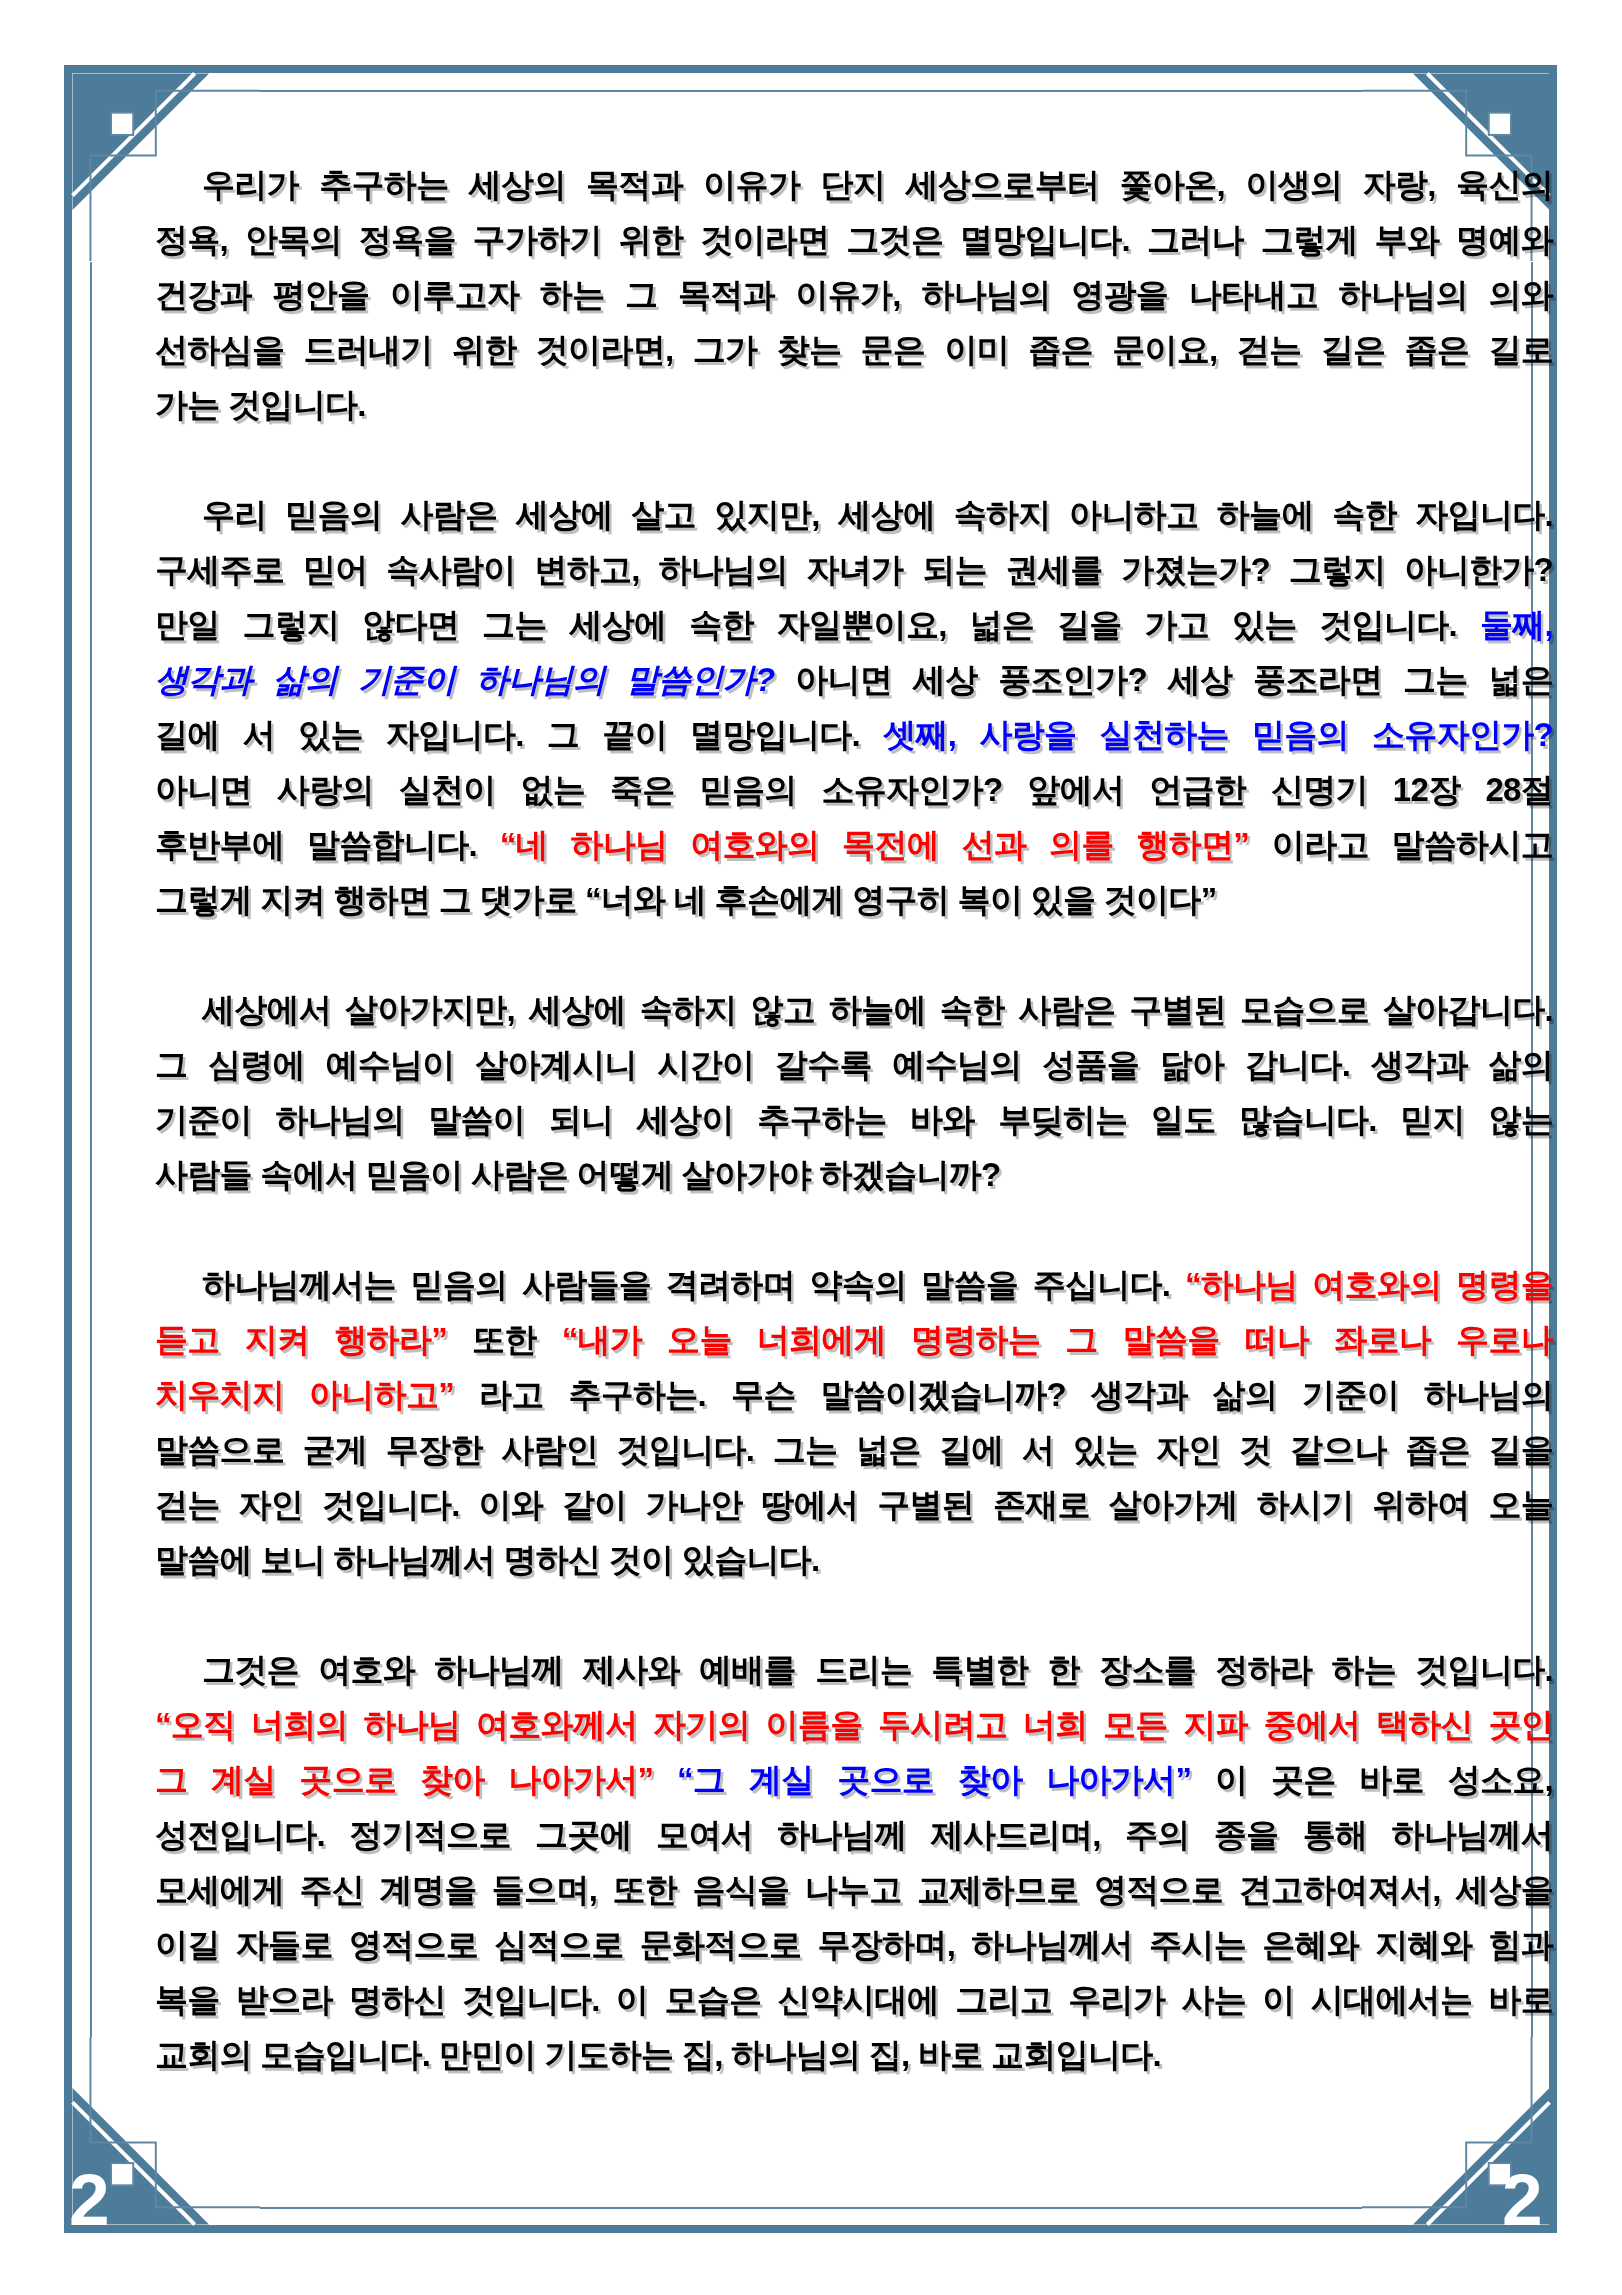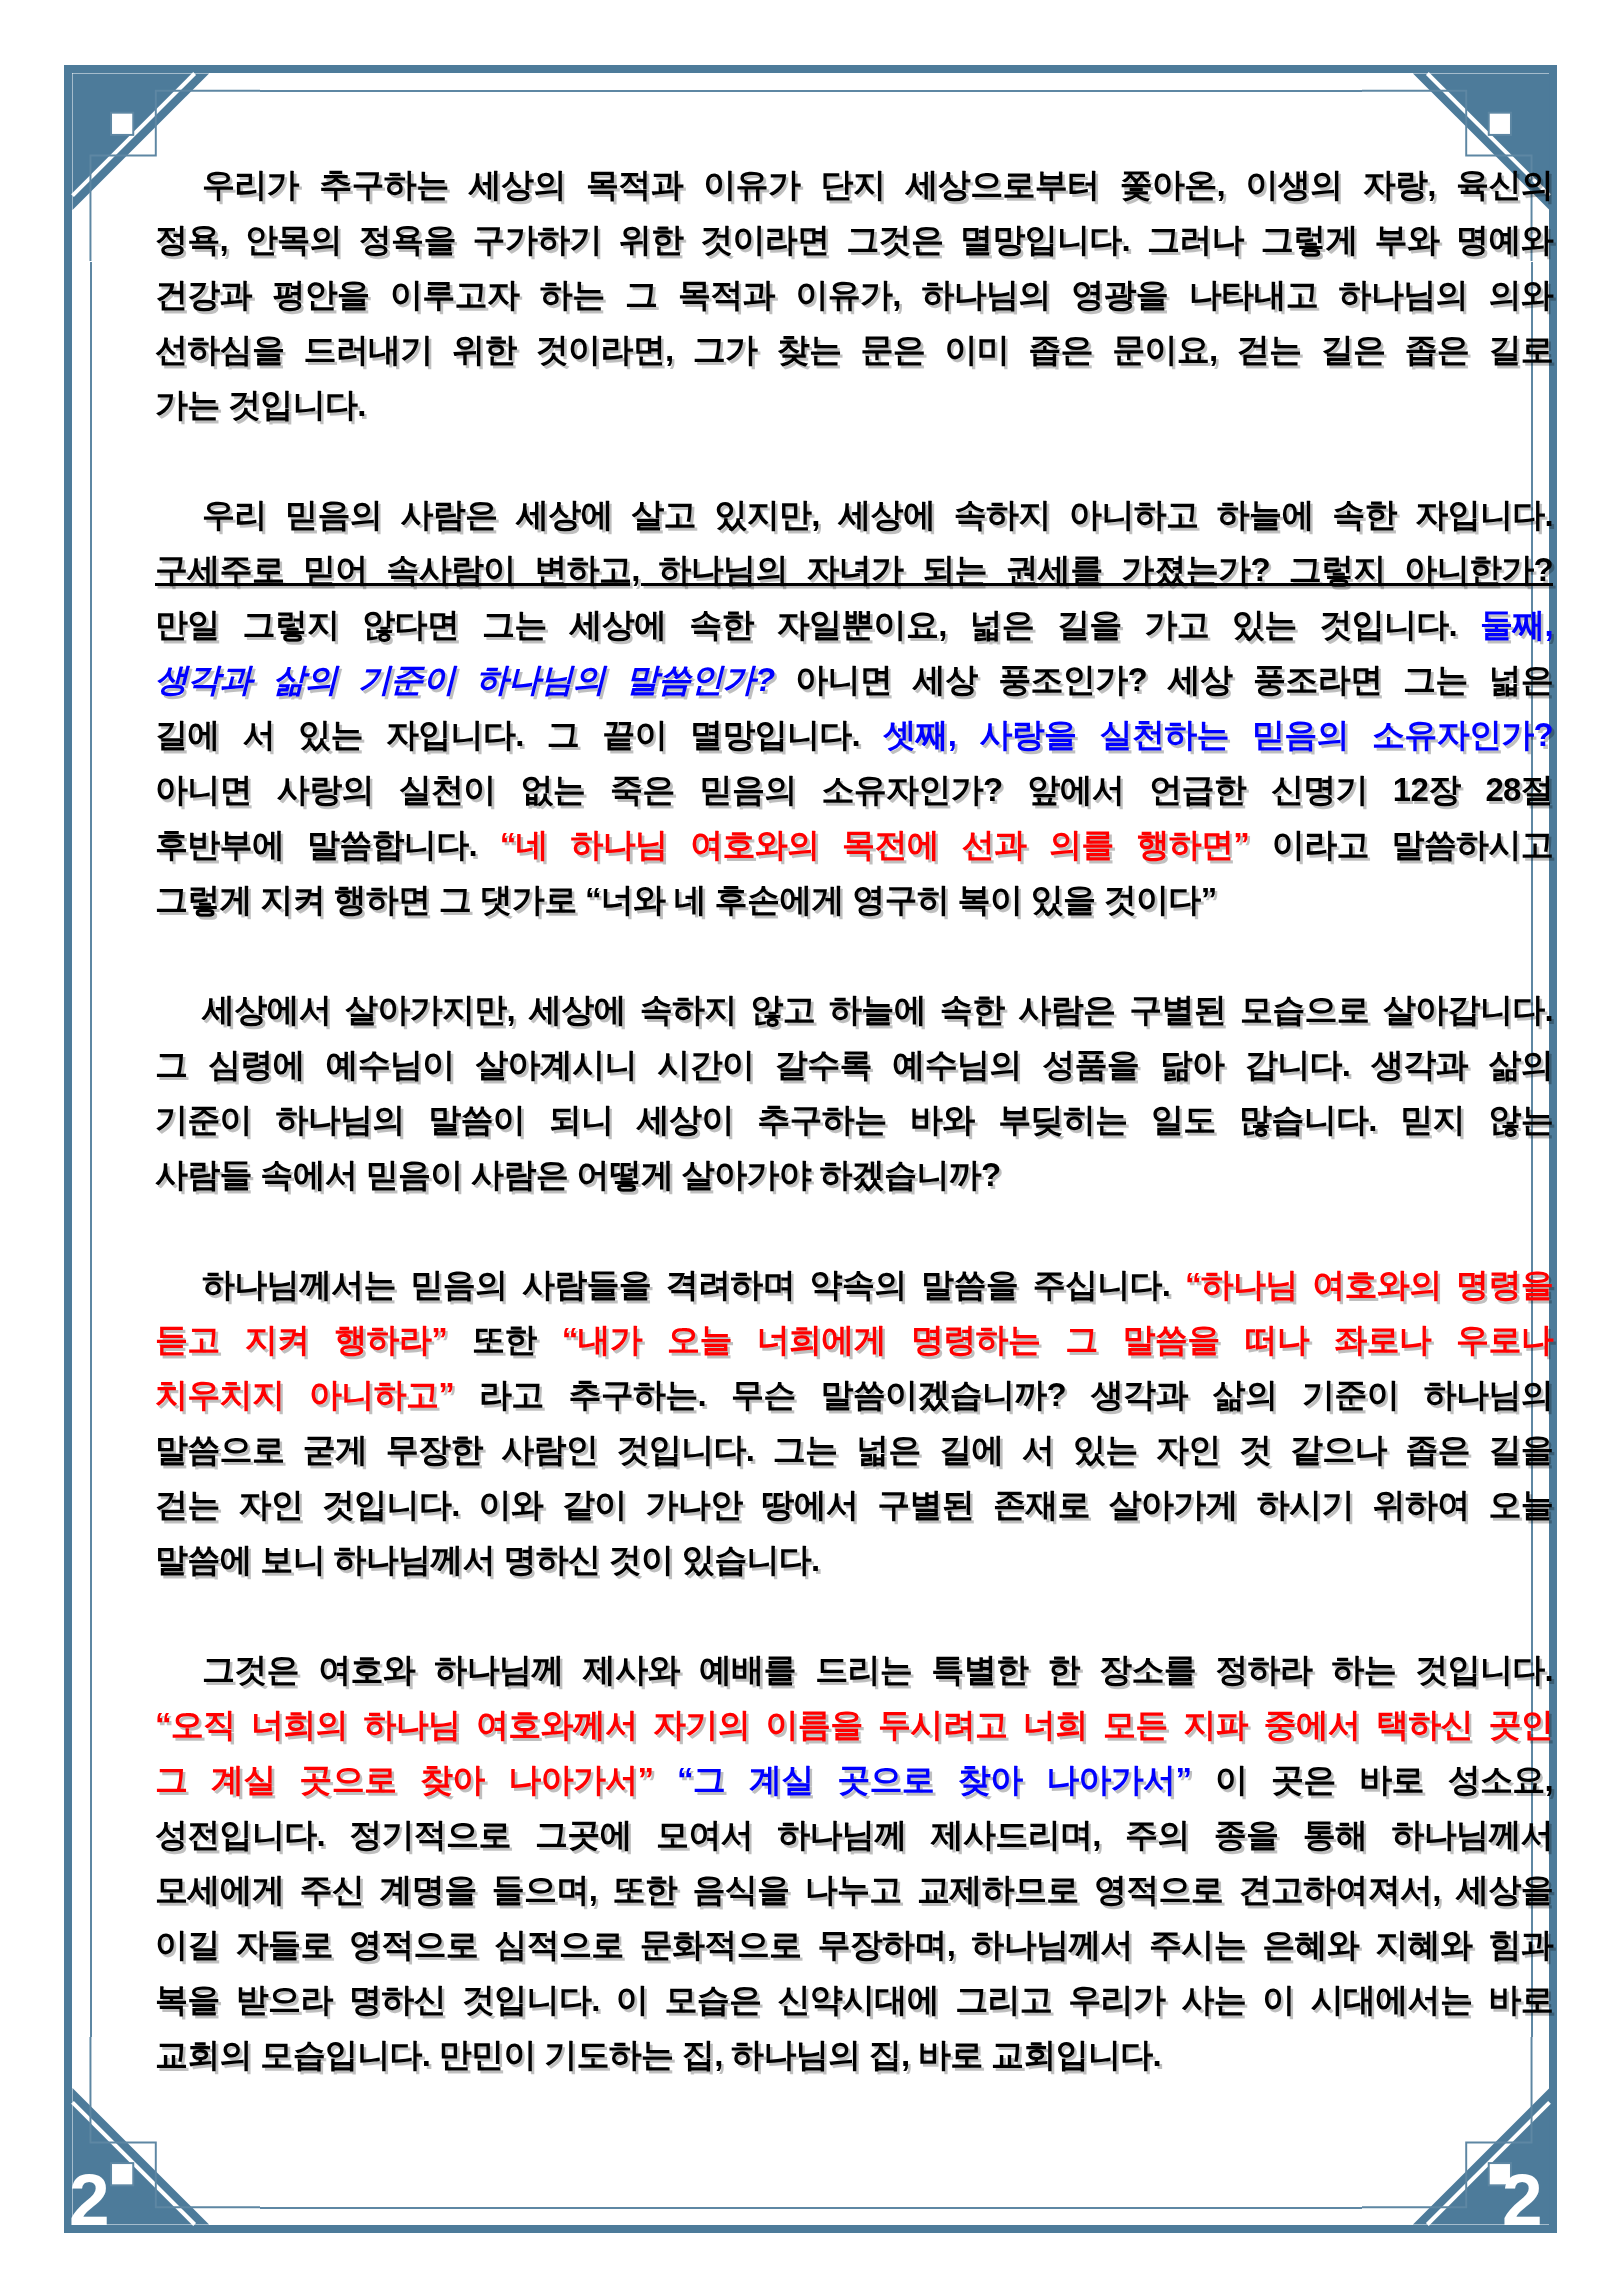--- a/index.html
+++ b/index.html
@@ -96,21 +96,21 @@
   <div class="pagenum pr">2</div>
 
   <div class="doc-body">
       <div class="line indent"><span style="color: rgb(0, 0, 0);">우리가 추구하는 세상의 목적과 이유가 단지 세상으로부터 쫓아온, 이생의 자랑, 육신의</span></div>
       <div class="line"><span style="color: rgb(0, 0, 0);">정욕, 안목의 정욕을 구가하기 위한 것이라면 그것은 멸망입니다. 그러나 그렇게 부와 명예와</span></div>
       <div class="line"><span style="color: rgb(0, 0, 0);">건강과 평안을 이루고자 하는 그 목적과 이유가, 하나님의 영광을 나타내고 하나님의 의와</span></div>
       <div class="line"><span style="color: rgb(0, 0, 0);">선하심을 드러내기 위한 것이라면, 그가 찾는 문은 이미 좁은 문이요, 걷는 길은 좁은 길로</span></div>
       <div class="line last"><span style="color: rgb(0, 0, 0);">가는 것입니다.</span></div>
       <div class="pgap"></div>
       <div class="line indent"><span style="color: rgb(0, 0, 0);">우리 믿음의 사람은 세상에 살고 있지만, 세상에 속하지 아니하고 하늘에 속한 자입니다.</span></div>
-      <div class="line"><span style="color: rgb(0, 0, 0); text-decoration: underline;">구세주로 믿어 속사람이 변하고, 하나님의 자녀가 되는 권세를 가졌는가? 그렇지 아니한가?</span></div>
+      <div class="line"><span style="color: rgb(0, 0, 0);">구세주로 믿어 속사람이 변하고, 하나님의 자녀가 되는 권세를 가졌는가? 그렇지 아니한가?</span></div>
       <div class="line"><span style="color: rgb(0, 0, 0);">만일 그렇지 않다면 그는 세상에 속한 자일뿐이요, 넓은 길을 가고 있는 것입니다. </span><span style="color: rgb(0, 0, 255);">둘째,</span></div>
       <div class="line"><span style="color: rgb(0, 0, 255); font-style: italic;">생각과 삶의 기준이 하나님의 말씀인가?</span><span style="color: rgb(0, 0, 0);"> 아니면 세상 풍조인가? 세상 풍조라면 그는 넓은</span></div>
       <div class="line"><span style="color: rgb(0, 0, 0);">길에 서 있는 자입니다. 그 끝이 멸망입니다. </span><span style="color: rgb(0, 0, 255);">셋째, 사랑을 실천하는 믿음의 소유자인가?</span></div>
       <div class="line"><span style="color: rgb(0, 0, 0);">아니면 사랑의 실천이 없는 죽은 믿음의 소유자인가? 앞에서 언급한 신명기 12장 28절</span></div>
       <div class="line"><span style="color: rgb(0, 0, 0);">후반부에 말씀합니다. </span><span style="color: rgb(255, 0, 0);">“네 하나님 여호와의 목전에 선과 의를 행하면”</span><span style="color: rgb(0, 0, 0);"> 이라고 말씀하시고</span></div>
       <div class="line last"><span style="color: rgb(0, 0, 0);">그렇게 지켜 행하면 그 댓가로 “너와 네 후손에게 영구히 복이 있을 것이다”</span></div>
       <div class="pgap"></div>
       <div class="line indent"><span style="color: rgb(0, 0, 0);">세상에서 살아가지만, 세상에 속하지 않고 하늘에 속한 사람은 구별된 모습으로 살아갑니다.</span></div>
       <div class="line"><span style="color: rgb(0, 0, 0);">그 심령에 예수님이 살아계시니 시간이 갈수록 예수님의 성품을 닮아 갑니다. 생각과 삶의</span></div>
       <div class="line"><span style="color: rgb(0, 0, 0);">기준이 하나님의 말씀이 되니 세상이 추구하는 바와 부딪히는 일도 많습니다. 믿지 않는</span></div>

